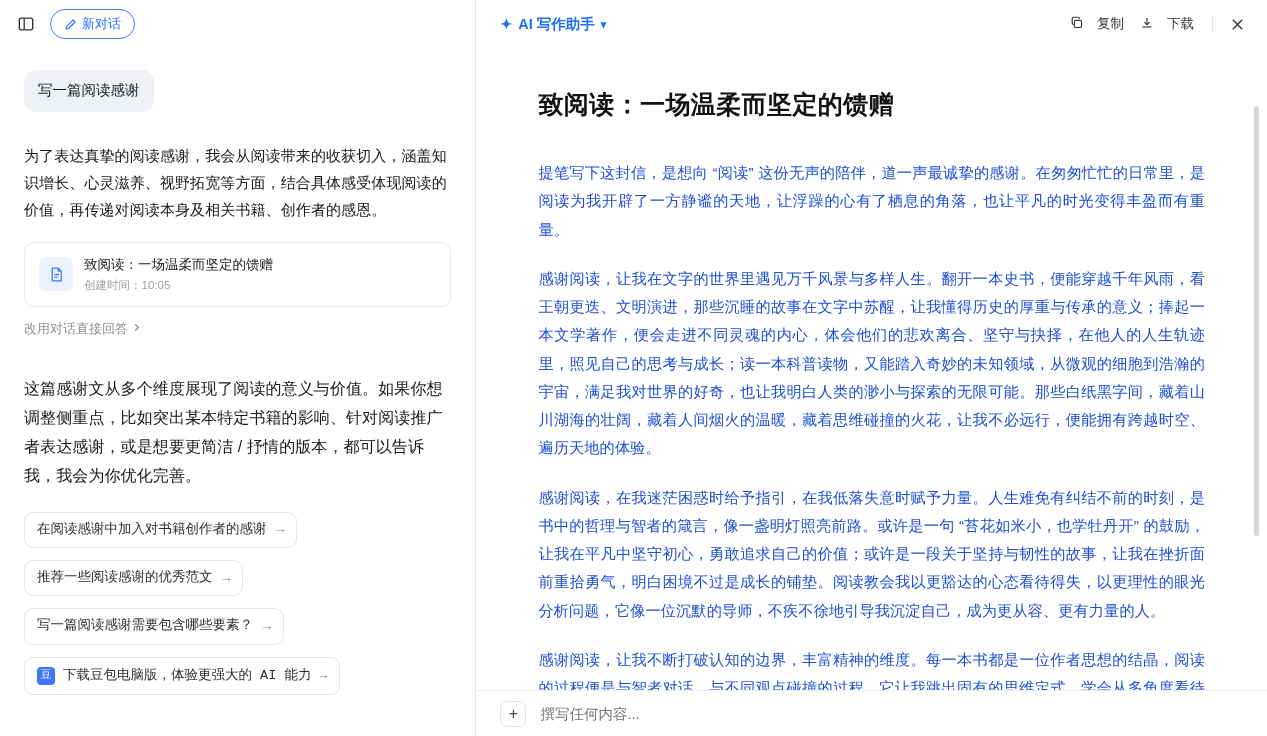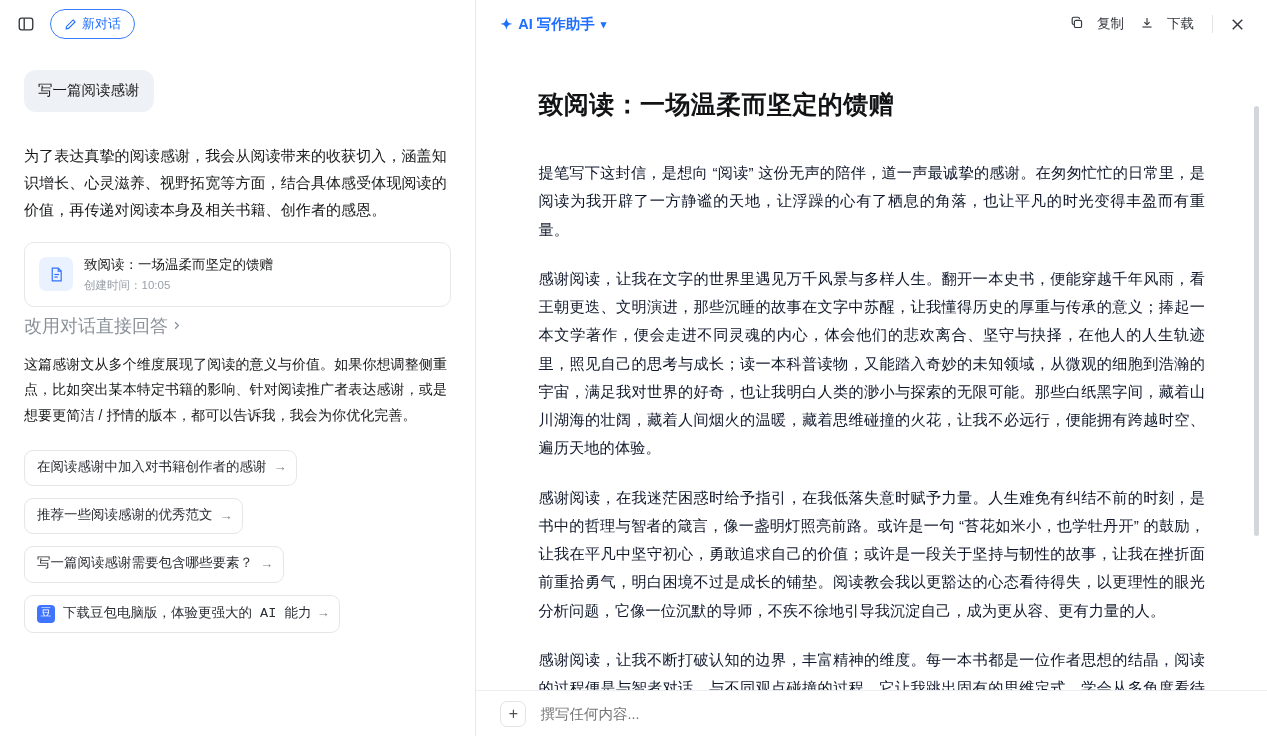--- a/index.html
+++ b/index.html
@@ -108,33 +108,33 @@
   }
   .doc-meta { display: flex; flex-direction: column; gap: 4px; min-width: 0; }
   .doc-title {
     font-size: 13.5px;
     color: #17181a;
     white-space: nowrap; overflow: hidden; text-overflow: ellipsis;
   }
   .doc-sub { font-size: 11.5px; color: #9aa0a8; }
 
   .switch-link {
-    margin-top: 7px;
-    font-size: 18px;
+    margin-top: 13px;
+    font-size: 13px;
     color: #8b9199;
     display: flex;
     align-items: center;
     gap: 3px;
     cursor: pointer;
     width: fit-content;
   }
 
   .assistant-text2 {
-    margin-top: 14px;
-    font-size: 14px;
+    margin-top: 36px;
+    font-size: 16px;
     line-height: 1.82;
     color: #17181a;
     letter-spacing: .1px;
   }
 
   .suggestions {
     margin-top: 22px;
     display: flex;
     flex-direction: column;
     align-items: flex-start;
@@ -215,21 +215,21 @@
   .doc-h1 {
     font-size: 25px;
     font-weight: bold;
     color: #111315;
     letter-spacing: .4px;
     margin: 18px 0 0 0;
   }
   .doc-p {
     font-size: 15.2px;
     line-height: 1.86;
-    color: #0f172a;
+    color: #1d4ed8;
     margin-top: 21px;
     text-align: justify;
     letter-spacing: .1px;
   }
   .doc-p.first { margin-top: 38px; }
 
   .scrollbar-track {
     position: absolute;
     right: 8px;
     top: 58px;

